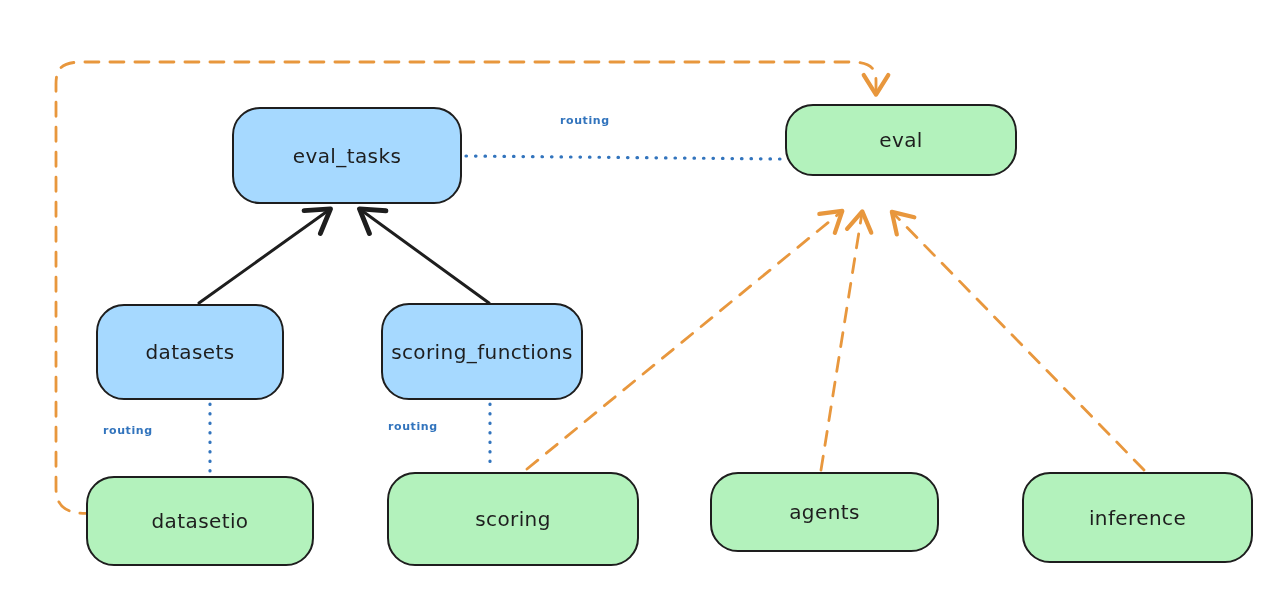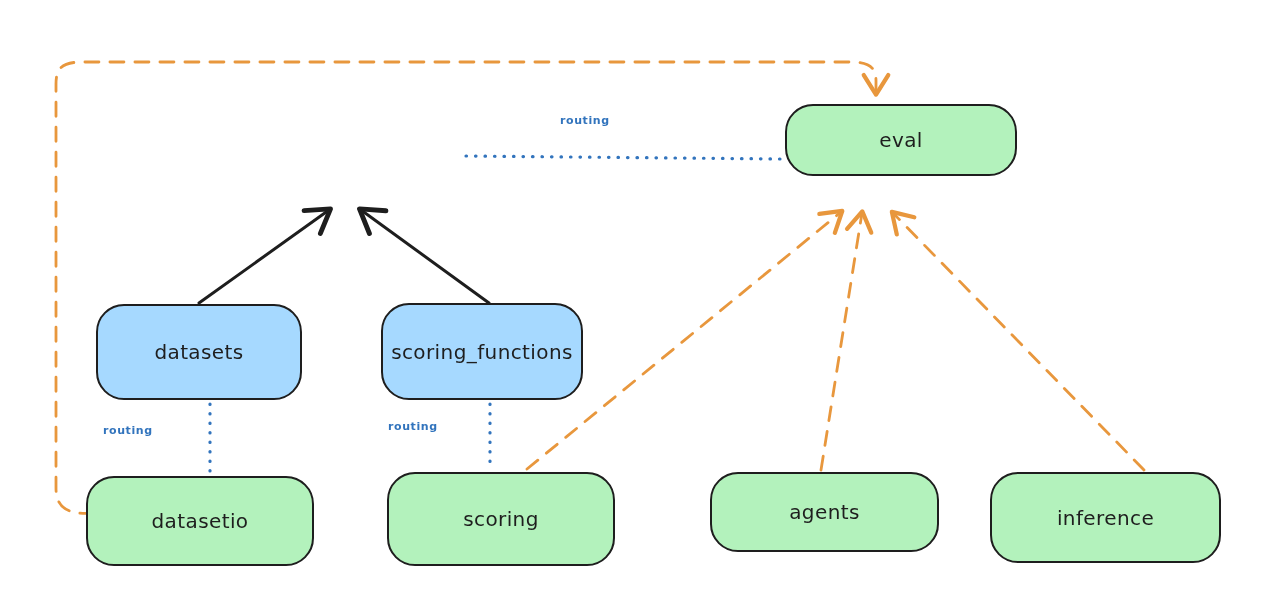--- a/index.html
+++ b/index.html
@@ -16,26 +16,26 @@
   }
   .node.resource{background:var(--resource-fill,#a6d9ff);}
   .node.api{background:var(--api-fill,#b3f2bc);}
   .edge-label{
     position:absolute;color:var(--routing-line,#3274bd);
     font-size:11px;font-weight:600;letter-spacing:.6px;text-align:left;
   }
   
   .n-eval_tasks{left:232px;top:107px;width:230px;height:97px;}
   .n-eval{left:785px;top:104px;width:232px;height:72px;}
-  .n-datasets{left:96px;top:304px;width:206px;height:96px;}
+  .n-datasets{left:96px;top:304px;width:188px;height:96px;}
   .n-scoring_functions{left:381px;top:303px;width:202px;height:97px;}
   .n-datasetio{left:86px;top:476px;width:228px;height:90px;}
-  .n-scoring{left:387px;top:472px;width:228px;height:94px;}
+  .n-scoring{left:387px;top:472px;width:252px;height:94px;}
   .n-agents{left:710px;top:472px;width:229px;height:80px;}
-  .n-inference{left:990px;top:472px;width:231px;height:91px;}
+  .n-inference{left:1022px;top:472px;width:231px;height:91px;}
   
   .l-evaltasks-eval{left:560px;top:114px;width:112px;}
   .l-datasets-datasetio{left:103px;top:424px;width:96px;}
   .l-scoringfns-scoring{left:388px;top:420px;width:96px;}
 </style>
 </head>
 <body>
 
 <div class="canvas">
 
@@ -55,20 +55,23 @@
     <path d="M 466 156 L 782 159" fill="none" stroke="#3274bd" stroke-width="3.2" stroke-linecap="round" stroke-dasharray="0.5 9"></path>
     <path d="M 210 404 L 210 473" fill="none" stroke="#3274bd" stroke-width="3.2" stroke-linecap="round" stroke-dasharray="0.5 9"></path>
     <path d="M 490 404 L 490 469" fill="none" stroke="#3274bd" stroke-width="3.2" stroke-linecap="round" stroke-dasharray="0.5 9"></path>
 
     <path d="M 94 513 C 68 515 56 508 56 488 L 56 84 C 56 66 64 62 84 62 L 850 62 C 869 62 876 67 876 81 L 876 93" fill="none" stroke="#e8973d" stroke-width="2.8" stroke-linecap="round" stroke-dasharray="14 11" marker-end="url(#arrowOrange)"></path>
     <path d="M 527 469 L 841 212" fill="none" stroke="#e8973d" stroke-width="2.8" stroke-linecap="round" stroke-dasharray="14 11" marker-end="url(#arrowOrange)"></path>
     <path d="M 821 470 L 862 213" fill="none" stroke="#e8973d" stroke-width="2.8" stroke-linecap="round" stroke-dasharray="14 11" marker-end="url(#arrowOrange)"></path>
     <path d="M 1144 470 L 893 213" fill="none" stroke="#e8973d" stroke-width="2.8" stroke-linecap="round" stroke-dasharray="14 11" marker-end="url(#arrowOrange)"></path>
   </svg>
 
+  <div class="node resource n-eval_tasks">
+    <span>eval_tasks</span>
+  </div>
   <div class="node api n-eval">
     <span>eval</span>
   </div>
   <div class="node resource n-datasets">
     <span>datasets</span>
   </div>
   <div class="node resource n-scoring_functions">
     <span>scoring_functions</span>
   </div>
   <div class="node api n-datasetio">

